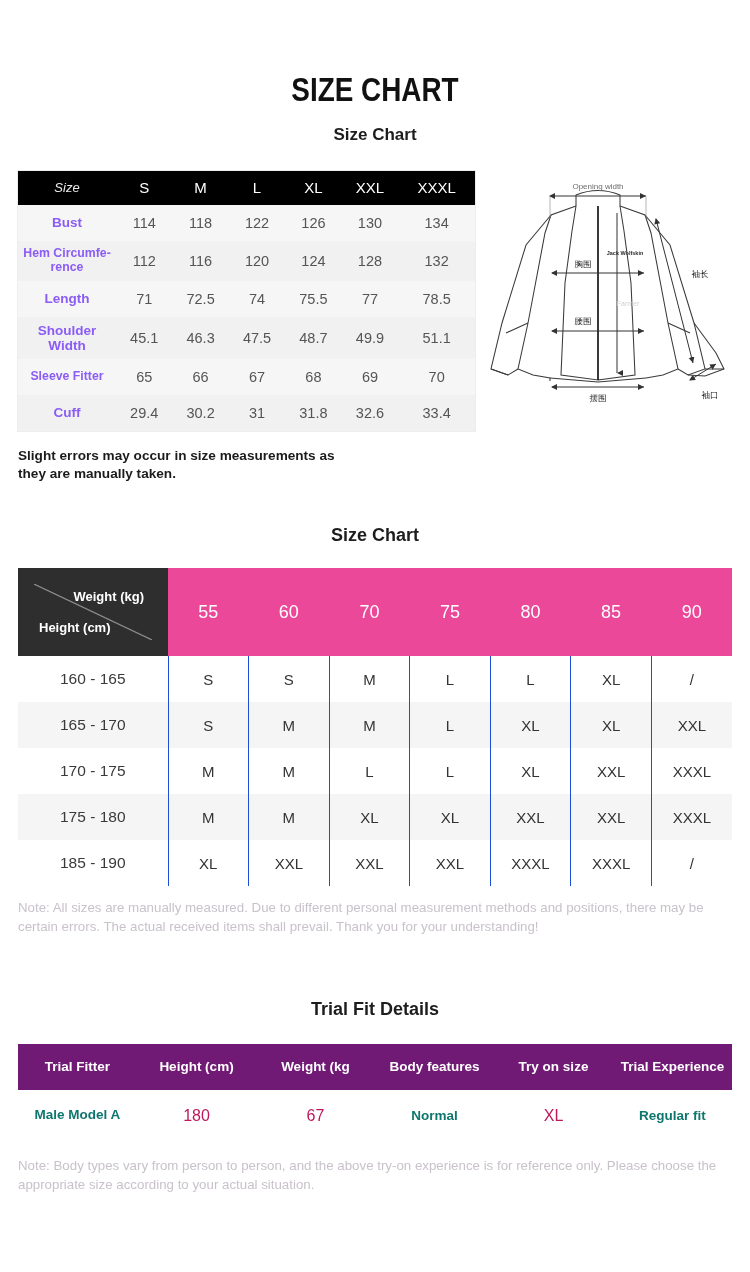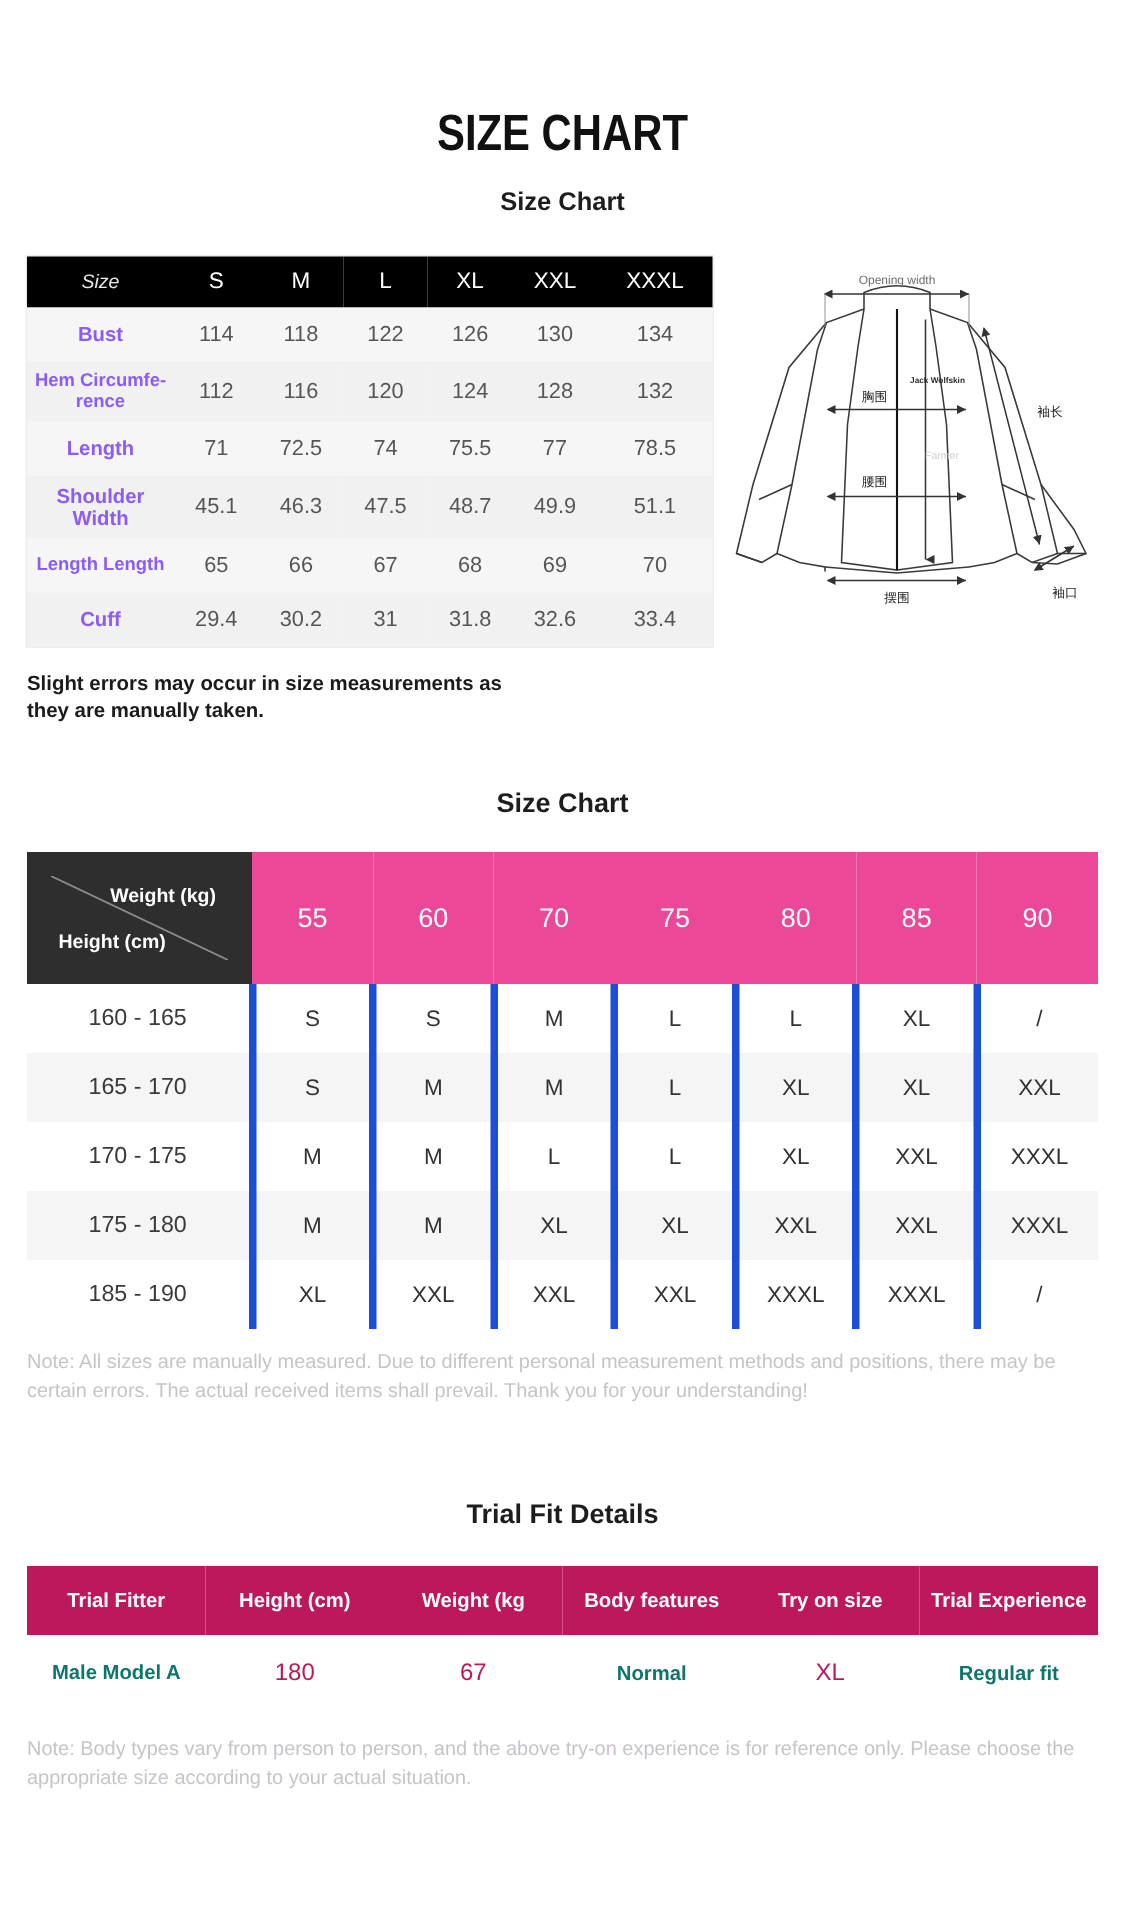--- a/index.html
+++ b/index.html
@@ -136,21 +136,21 @@
     font-size: 18px;
     font-weight: 400;
     height: 56px;
     text-align: center;
   }
   table.hw-tbl td {
     height: 46px;
     text-align: center;
     font-size: 15px;
     color: #333333;
-    border-right: 5px solid #1d4ed8;
+    border-right: 1px solid #1d4ed8;
   }
   table.hw-tbl td:last-child { border-right: none; }
   table.hw-tbl td.hcell { font-size: 15.5px; color: #3a3a3a; }
   table.hw-tbl tbody tr:nth-child(odd) td { background: #ffffff; }
   table.hw-tbl tbody tr:nth-child(even) td { background: #f5f5f5; }
 
   .note2 {
     margin: 12px auto 0;
     width: 714px;
     font-size: 13.3px;
@@ -160,21 +160,21 @@
 
   
   .sec3-title { margin-top: 62px; }
   table.trial-tbl {
     margin: 24px auto 0;
     width: 714px;
     border-collapse: collapse;
     table-layout: fixed;
   }
   table.trial-tbl th {
-    background: #be185d;
+    background: #701a75;
     color: #ffffff;
     font-size: 13.5px;
     font-weight: 700;
     height: 46px;
     text-align: center;
   }
   table.trial-tbl td {
     height: 52px;
     text-align: center;
     font-size: 13.5px;
@@ -245,21 +245,21 @@
         <tr>
           <td class="rowhead">Shoulder Width</td>
           <td>45.1</td>
           <td>46.3</td>
           <td>47.5</td>
           <td>48.7</td>
           <td>49.9</td>
           <td>51.1</td>
         </tr>
         <tr>
-          <td class="rowhead small">Length Length</td>
+          <td class="rowhead small">Sleeve Fitter</td>
           <td>65</td>
           <td>66</td>
           <td>67</td>
           <td>68</td>
           <td>69</td>
           <td>70</td>
         </tr>
         <tr>
           <td class="rowhead">Cuff</td>
           <td>29.4</td>

